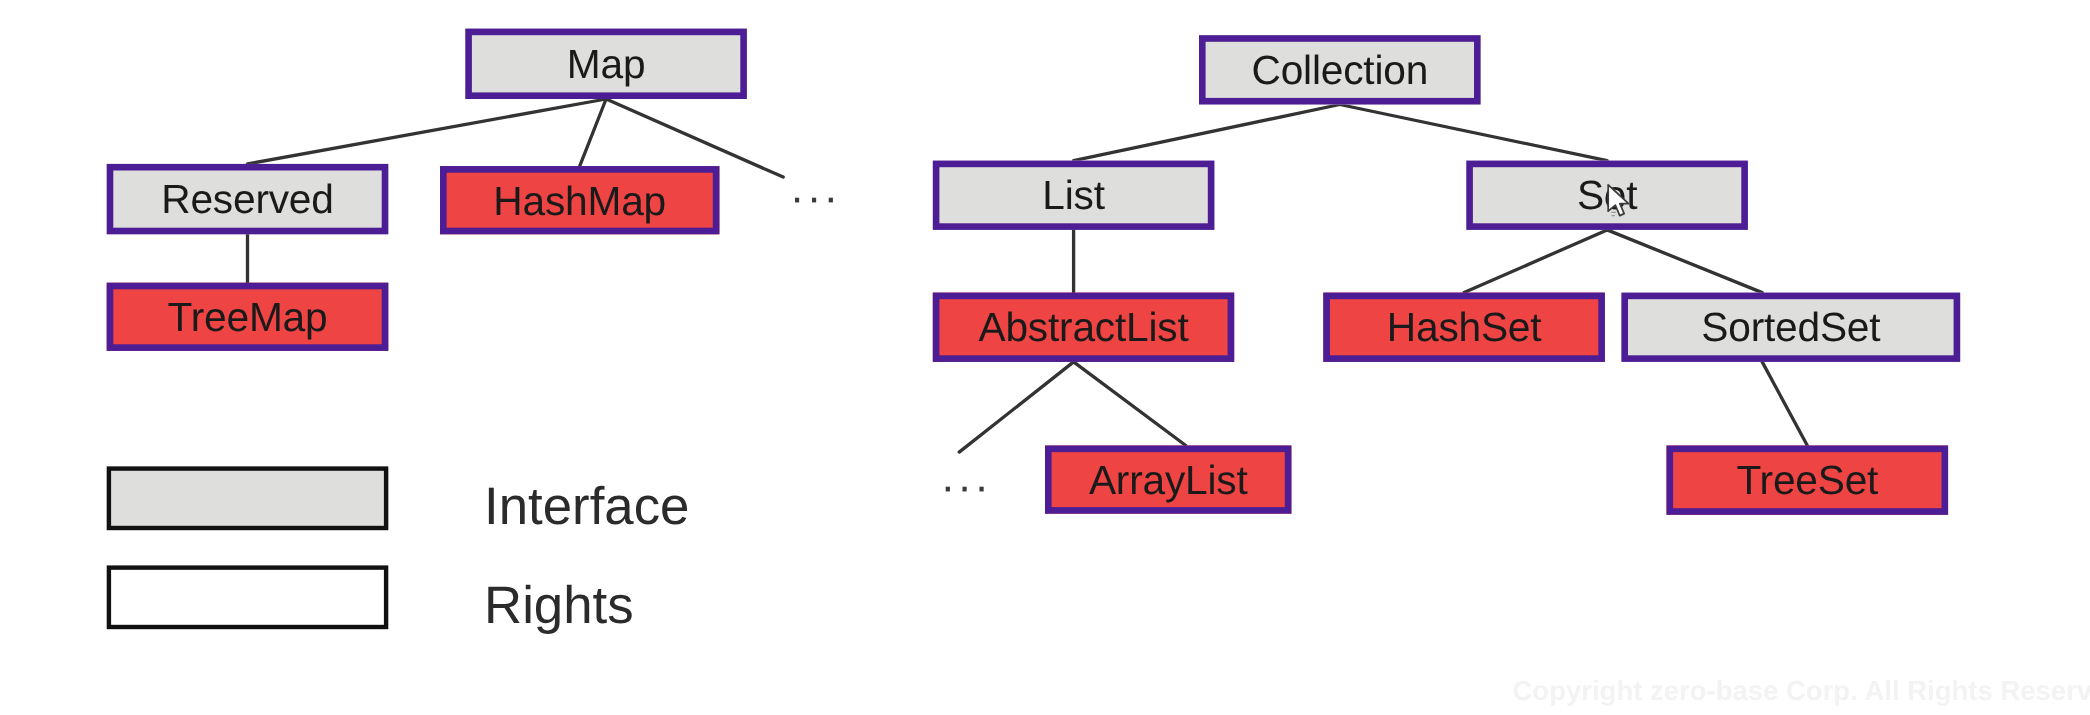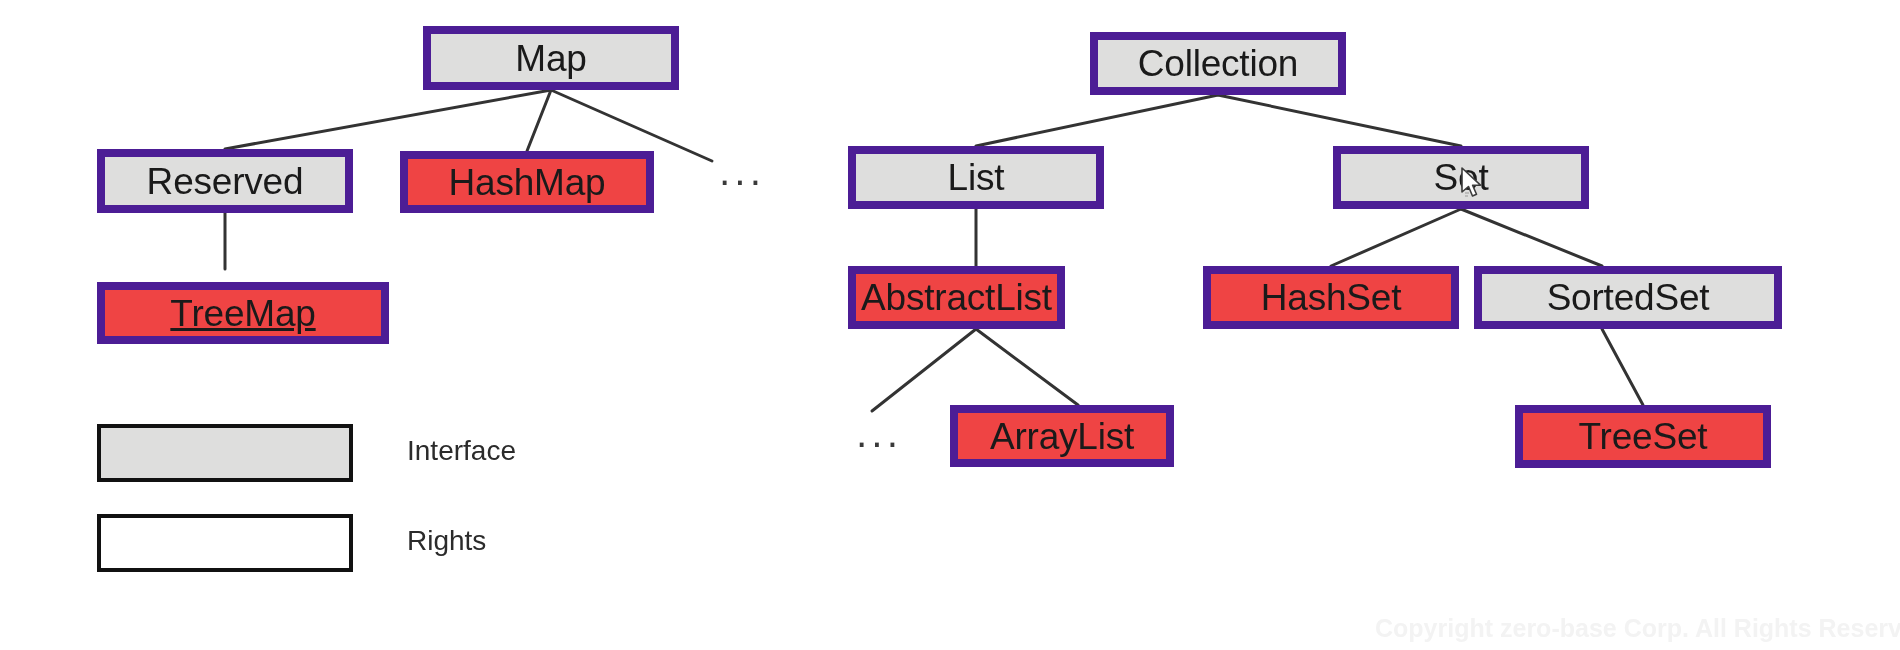--- a/index.html
+++ b/index.html
@@ -22,21 +22,21 @@
     position: absolute;
     left: 0;
     top: 0;
     width: 1900px;
     height: 650px;
     pointer-events: none;
   }
   .node {
     position: absolute;
     box-sizing: border-box;
-    border: 8px solid #4c1d95;
+    border: 6px solid #4c1d95;
     display: flex;
     align-items: center;
     justify-content: center;
     font-family: "Liberation Sans", sans-serif;
     font-size: 37px;
     line-height: 1;
     color: #1a1a1a;
     letter-spacing: -0.2px;
     white-space: nowrap;
     z-index: 3;
@@ -60,25 +60,26 @@
     position: absolute;
     box-sizing: border-box;
     border: 4px solid #111111;
     z-index: 3;
   }
   .legend-swatch.iface { background: #dededd; }
   .legend-swatch.klass { background: #ffffff; }
   .legend-label {
     position: absolute;
     font-family: "Liberation Sans", sans-serif;
-    font-size: 28px;
+    font-size: 48px;
     line-height: 1;
     color: #2b2b2b;
     white-space: nowrap;
     z-index: 3;
+    margin-left: 33px;
   }
   #footer-copyright {
     position: absolute;
     left: 1375px;
     top: 616px;
     font-family: "Liberation Sans", sans-serif;
     font-size: 25px;
     font-weight: bold;
     line-height: 1;
     color: #f3f3f3;
@@ -118,33 +119,33 @@
   <div id="nodes-layer">
       <div class="node iface" style="left: 423px; top: 26px; width: 256px; height: 64px;">
         <span>Map</span>
       </div>
       <div class="node iface" style="left: 97px; top: 149px; width: 256px; height: 64px;">
         <span>Reserved</span>
       </div>
       <div class="node klass" style="left: 400px; top: 151px; width: 254px; height: 62px;">
         <span>HashMap</span>
       </div>
-      <div class="node klass" style="left: 97px; top: 282px; width: 292px; height: 62px; text-decoration: underline;">
+      <div class="node klass" style="left: 97px; top: 257px; width: 256px; height: 62px;">
         <span>TreeMap</span>
       </div>
       <div class="node iface" style="left: 1090px; top: 32px; width: 256px; height: 63px;">
         <span>Collection</span>
       </div>
       <div class="node iface" style="left: 848px; top: 146px; width: 256px; height: 63px;">
         <span>List</span>
       </div>
       <div class="node iface" style="left: 1333px; top: 146px; width: 256px; height: 63px;">
         <span>Set</span>
       </div>
-      <div class="node klass" style="left: 848px; top: 266px; width: 217px; height: 63px;">
+      <div class="node klass" style="left: 848px; top: 266px; width: 274px; height: 63px;">
         <span>AbstractList</span>
       </div>
       <div class="node klass" style="left: 1203px; top: 266px; width: 256px; height: 63px;">
         <span>HashSet</span>
       </div>
       <div class="node iface" style="left: 1474px; top: 266px; width: 308px; height: 63px;">
         <span>SortedSet</span>
       </div>
       <div class="node klass" style="left: 950px; top: 405px; width: 224px; height: 62px; text-align: right;">
         <span>ArrayList</span>

